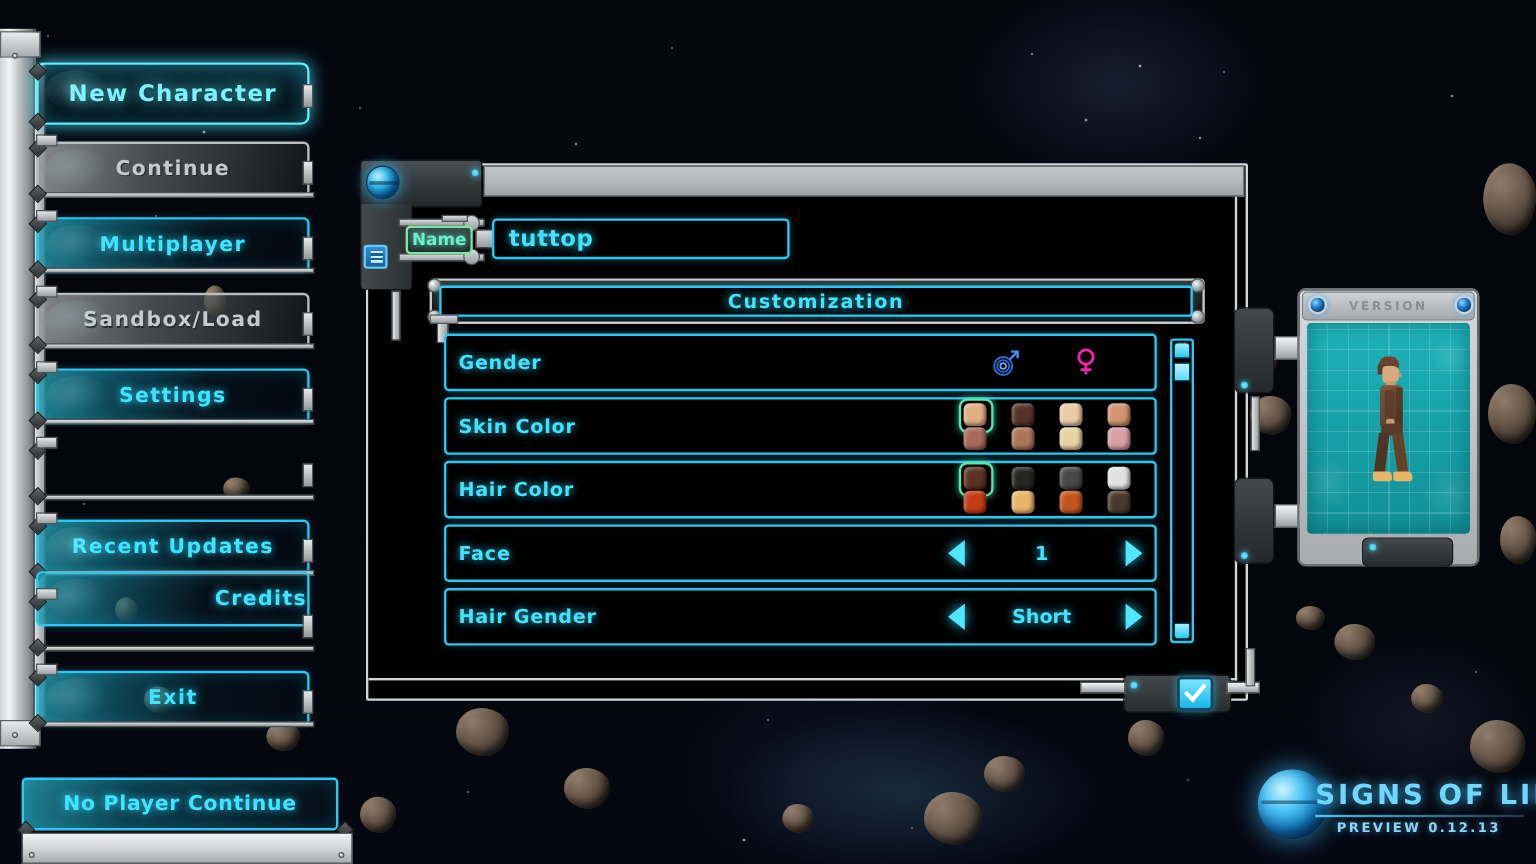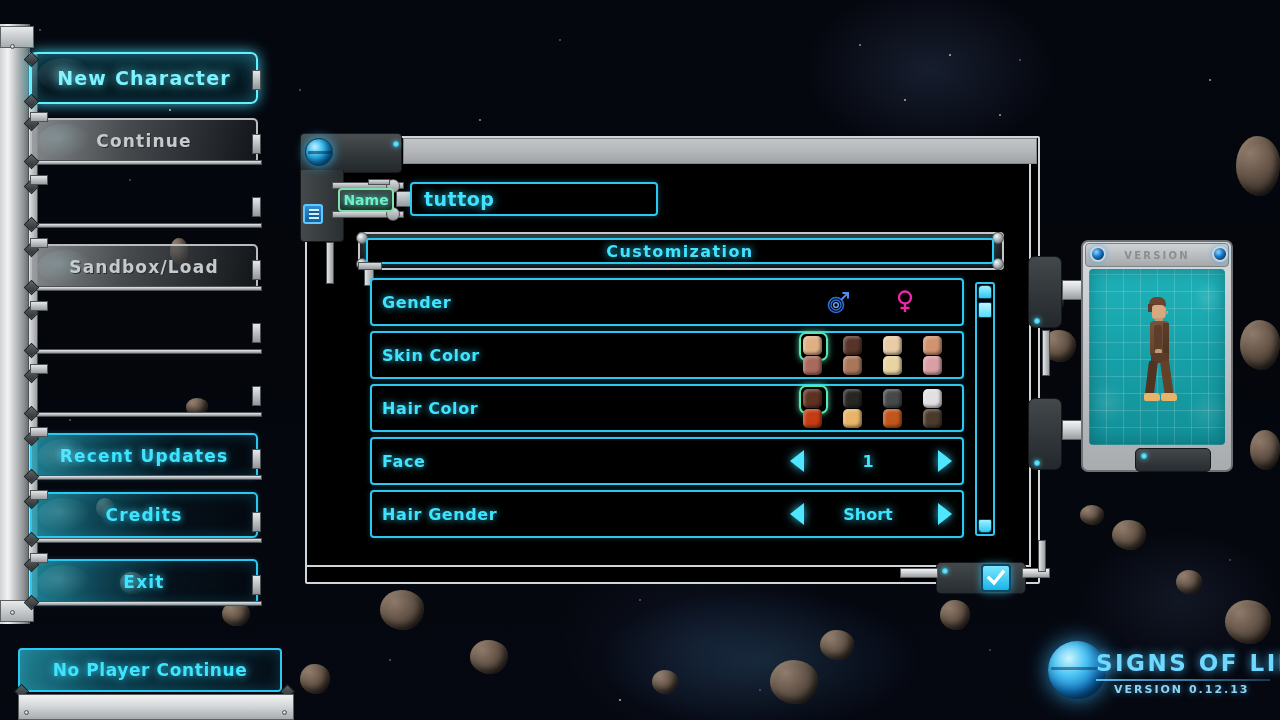--- a/index.html
+++ b/index.html
@@ -448,36 +448,44 @@
   <div class="mbtn disabled" style="top:118px;">
     <div class="shine"></div>
     <span class="lbl">Continue</span>
   </div>
   <div class="btn-underbar" style="top:160px;"></div>
   <div class="diamond" style="left:26px;top:118px;"></div>
   <div class="diamond" style="left:26px;top:156px;"></div>
   <div class="conn" style="left:30px;top:112px;"></div>
   <div class="btn-tab" style="left:252px;top:134px;"></div>
 
+  <div class="mbtn" style="top:181px;">
+    <div class="shine"></div>
+    <span class="lbl">Multiplayer</span>
+  </div>
   <div class="btn-underbar" style="top:223px;"></div>
   <div class="diamond" style="left:26px;top:181px;"></div>
   <div class="diamond" style="left:26px;top:219px;"></div>
   <div class="conn" style="left:30px;top:175px;"></div>
   <div class="btn-tab" style="left:252px;top:197px;"></div>
 
   <div class="mbtn disabled" style="top:244px;">
     <div class="shine"></div>
     <span class="lbl">Sandbox/Load</span>
   </div>
   <div class="btn-underbar" style="top:286px;"></div>
   <div class="diamond" style="left:26px;top:244px;"></div>
   <div class="diamond" style="left:26px;top:282px;"></div>
   <div class="conn" style="left:30px;top:238px;"></div>
   <div class="btn-tab" style="left:252px;top:260px;"></div>
 
+  <div class="mbtn" style="top:307px;">
+    <div class="shine"></div>
+    <span class="lbl">Settings</span>
+  </div>
   <div class="btn-underbar" style="top:349px;"></div>
   <div class="diamond" style="left:26px;top:307px;"></div>
   <div class="diamond" style="left:26px;top:345px;"></div>
   <div class="conn" style="left:30px;top:301px;"></div>
   <div class="btn-tab" style="left:252px;top:323px;"></div>
 
   <div class="btn-underbar" style="top:412px;"></div>
   <div class="diamond" style="left:26px;top:370px;"></div>
   <div class="diamond" style="left:26px;top:408px;"></div>
   <div class="conn" style="left:30px;top:364px;"></div>
@@ -486,21 +494,21 @@
   <div class="mbtn" style="top:433px;">
     <div class="shine"></div>
     <span class="lbl">Recent Updates</span>
   </div>
   <div class="btn-underbar" style="top:475px;"></div>
   <div class="diamond" style="left:26px;top:433px;"></div>
   <div class="diamond" style="left:26px;top:471px;"></div>
   <div class="conn" style="left:30px;top:427px;"></div>
   <div class="btn-tab" style="left:252px;top:449px;"></div>
 
-  <div class="mbtn" style="top:492px;">
+  <div class="mbtn" style="top:476px;justify-content:flex-end;">
     <div class="shine"></div>
     <span class="lbl">Credits</span>
   </div>
   <div class="btn-underbar" style="top:538px;"></div>
   <div class="diamond" style="left:26px;top:496px;"></div>
   <div class="diamond" style="left:26px;top:534px;"></div>
   <div class="conn" style="left:30px;top:490px;"></div>
   <div class="btn-tab" style="left:252px;top:512px;"></div>
 
   <div class="mbtn" style="top:559px;">
@@ -686,15 +694,15 @@
     <div style="position:absolute;left:104px;top:12px;width:30px;height:34px;border-radius:50%;background:radial-gradient(circle,rgba(255,255,255,.12),transparent 70%);"></div>
     <div style="position:absolute;left:-4px;top:112px;width:44px;height:44px;border-radius:50%;background:radial-gradient(circle,rgba(255,255,255,.10),transparent 68%);"></div>
     <div style="position:absolute;left:96px;top:120px;width:46px;height:46px;border-radius:50%;background:radial-gradient(circle,rgba(255,255,255,.09),transparent 68%);"></div>
   </div>
   <div class="prev-base"></div>
   <div class="side-led" style="left:1141px;top:453px;"></div>
 
   <div class="logo-orb"></div>
   <div class="logo-text">SIGNS OF LIFE</div>
   <div class="logo-rule"></div>
-  <div class="logo-ver">VERSION  0.12.13</div>
+  <div class="logo-ver">PREVIEW  0.12.13</div>
 
 </div>
 
 </body></html>

